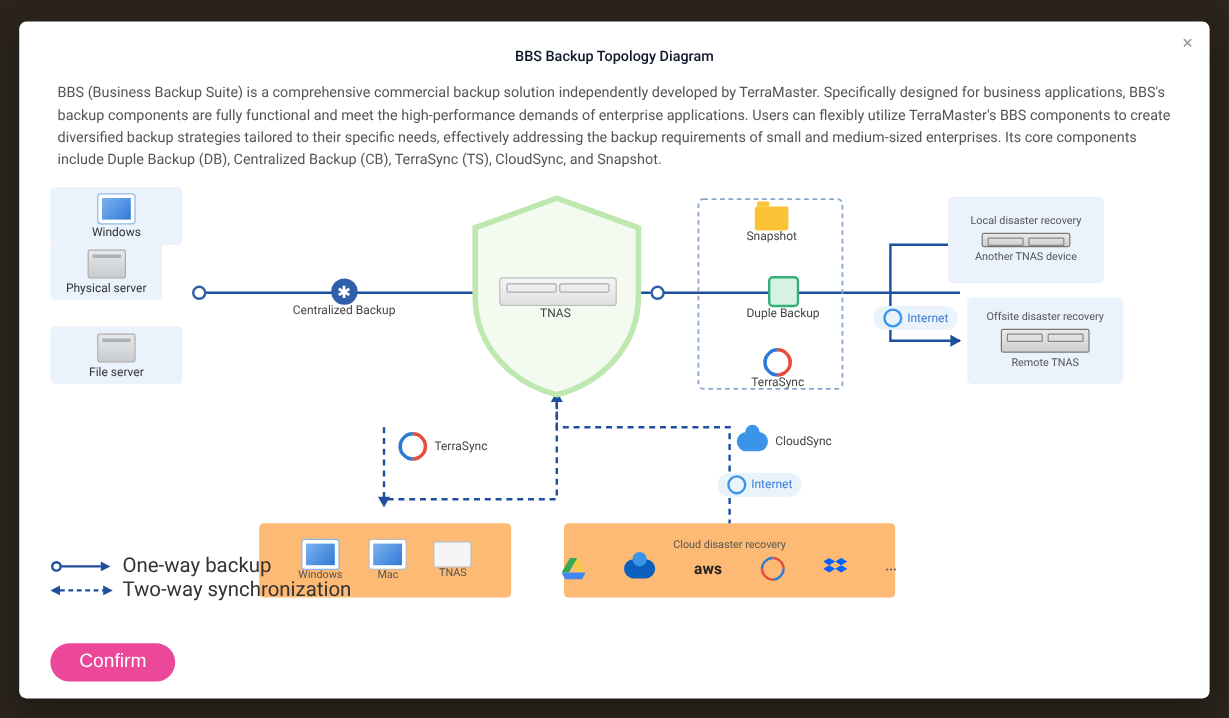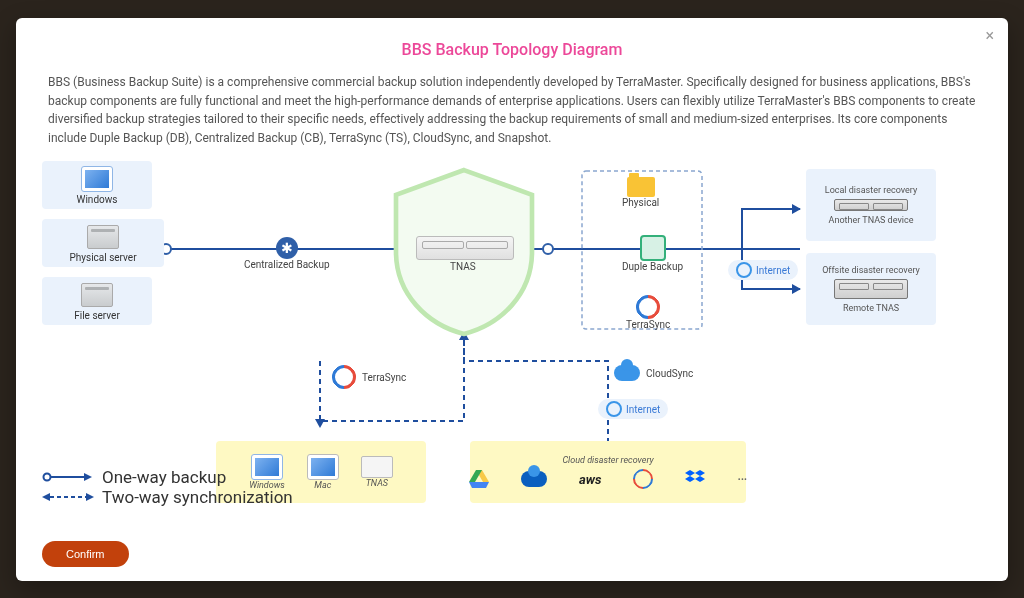--- a/index.html
+++ b/index.html
@@ -1,24 +1,24 @@
 <!DOCTYPE html>
 <html><head>
 <meta charset="utf-8">
 <style>
   html,body{margin:0;padding:0;height:100%;font-family:-apple-system,BlinkMacSystemFont,"Segoe UI",Roboto,Arial,sans-serif;background:#2b241d;}
   body{display:flex;align-items:flex-start;justify-content:center;padding-top:18px;}
   .modal{width:940px;background:#fff;border-radius:6px;box-shadow:0 8px 24px rgba(0,0,0,.3);position:relative;padding:16px 26px 14px;}
   .close{position:absolute;top:10px;right:14px;font-size:16px;color:#999;cursor:pointer;line-height:1;}
-  h1{text-align:center;font-size:16px;font-weight:500;color:#ec4899;margin:6px 0 14px;}
+  h1{text-align:center;font-size:12px;font-weight:500;color:#0f172a;margin:6px 0 14px;}
   .desc{font-size:12px;line-height:1.55;color:#555;margin:0 6px 14px;}
   
   .diagram{position:relative;height:368px;}
   .card{position:absolute;background:#eaf2fc;border-radius:4px;display:flex;flex-direction:column;align-items:center;justify-content:center;font-size:11px;color:#333;box-sizing:border-box;}
-  .card.grey{background:#fef9c3;font-style:italic;}
+  .card.grey{background:#fdba74;}
   .lbl{font-size:10px;color:#333;text-align:center;margin-top:2px;}
   .ico{width:32px;height:26px;display:flex;align-items:center;justify-content:center;}
   .node{position:absolute;display:flex;flex-direction:column;align-items:center;font-size:10px;color:#444;}
   .pill{position:absolute;background:#eaf2fc;border-radius:10px;padding:2px 8px;font-size:10px;color:#3a7ad6;display:flex;align-items:center;gap:4px;}
   .legend{position:absolute;font-size:17px;color:#333;display:flex;align-items:center;gap:8px;}
   
   .shield{position:absolute;left:344px;top:6px;width:156px;height:170px;}
   .tnas-box{position:absolute;left:374px;top:75px;width:96px;height:22px;border:1px solid #bbb;border-radius:3px;background:linear-gradient(#f5f5f5,#e0e0e0);}
   .tnas-box::before,.tnas-box::after{content:"";position:absolute;top:4px;width:40px;height:6px;border:1px solid #aaa;border-radius:2px;}
   .tnas-box::before{left:5px;} .tnas-box::after{right:5px;}
@@ -36,21 +36,21 @@
   .ring{width:18px;height:18px;border:3px solid;border-color:#e74c3c #e74c3c #2f7ad6 #2f7ad6;border-radius:50%;transform:rotate(45deg);}
   .cloud{width:26px;height:16px;background:#3a95e8;border-radius:10px;position:relative;}
   .cloud::before{content:"";position:absolute;top:-6px;left:7px;width:12px;height:12px;background:#3a95e8;border-radius:50%;}
   .arrowhead{position:absolute;width:0;height:0;border-top:5px solid transparent;border-bottom:5px solid transparent;border-left:9px solid #1f4e9e;}
   .arrowhead.up{border-left:5px solid transparent;border-right:5px solid transparent;border-bottom:9px solid #1f4e9e;border-top:none;}
   .arrowhead.down{border-left:5px solid transparent;border-right:5px solid transparent;border-top:9px solid #1f4e9e;border-bottom:none;}
   .dot{position:absolute;width:8px;height:8px;border:2px solid #2f5fa8;border-radius:50%;background:#fff;}
   .footer{display:flex;justify-content:space-between;align-items:center;margin-top:12px;}
   .chk{display:flex;align-items:center;gap:8px;font-size:12px;color:#666;}
   .chk input{width:14px;height:14px;}
-  .confirm{background:#c2410c;color:#fff;border:none;border-radius:16px;padding:7px 24px;font-size:11px;cursor:pointer;}
+  .confirm{background:#ec4899;color:#fff;border:none;border-radius:16px;padding:7px 24px;font-size:16px;cursor:pointer;}
   .tiny{font-size:9px;color:#555;}
 </style>
 </head>
 <body>
 
 <div class="modal">
   <span class="close">×</span>
   <h1>BBS Backup Topology Diagram</h1>
   <p class="desc">BBS (Business Backup Suite) is a comprehensive commercial backup solution independently developed by TerraMaster. Specifically designed for business applications, BBS's backup components are fully functional and meet the high-performance demands of enterprise applications. Users can flexibly utilize TerraMaster's BBS components to create diversified backup strategies tailored to their specific needs, effectively addressing the backup requirements of small and medium-sized enterprises. Its core components include Duple Backup (DB), Centralized Backup (CB), TerraSync (TS), CloudSync, and Snapshot.</p>
 
@@ -97,52 +97,52 @@
       <div style="width:22px;height:22px;border-radius:50%;background:#2f5fa8;color:#fff;display:flex;align-items:center;justify-content:center;font-size:14px;">✱</div>
       <span>Centralized Backup</span>
     </div>
 
     <div class="card" style="left:0;top:0;width:110px;height:48px;">
       <div class="ico">
           <div class="win"></div>
         </div>
       <span class="lbl">Windows</span>
     </div>
-    <div class="card" style="left:0;top:58px;width:122px;height:48px;justify-content:center;">
+    <div class="card" style="left:0;top:46px;width:93px;height:48px;justify-content:center;">
       <div class="ico">
           <div class="srv"></div>
         </div>
       <span class="lbl">Physical server</span>
     </div>
     <div class="card" style="left:0;top:116px;width:110px;height:48px;">
       <div class="ico">
           <div class="srv"></div>
         </div>
       <span class="lbl">File server</span>
     </div>
 
     <div class="node" style="left:580px;top:16px;">
       <div class="folder"></div>
-      <span>Physical</span>
+      <span>Snapshot</span>
     </div>
     <div class="node" style="left:580px;top:74px;">
       <div class="disk"></div>
       <span>Duple Backup</span>
     </div>
     <div class="node" style="left:584px;top:134px;">
       <div class="ring"></div>
       <span>TerraSync</span>
     </div>
 
     <div class="pill" style="left:686px;top:99px;">
       <span style="width:12px;height:12px;border:2px solid #3a95e8;border-radius:50%;display:inline-block;"></span>
       <span>Internet</span>
     </div>
 
-    <div class="card" style="left:764px;top:8px;width:130px;height:72px;padding:16px;">
+    <div class="card" style="left:748px;top:8px;width:130px;height:72px;padding:16px;">
       <span class="tiny">Local disaster recovery</span>
       <div class="rack" style="margin:4px 0;"></div>
       <span class="tiny">Another TNAS device</span>
     </div>
     <div class="card" style="left:764px;top:92px;width:130px;height:72px;padding:4px;">
       <span class="tiny">Offsite disaster recovery</span>
       <div class="rack" style="margin:4px 0;"></div>
       <span class="tiny">Remote TNAS</span>
     </div>
 

